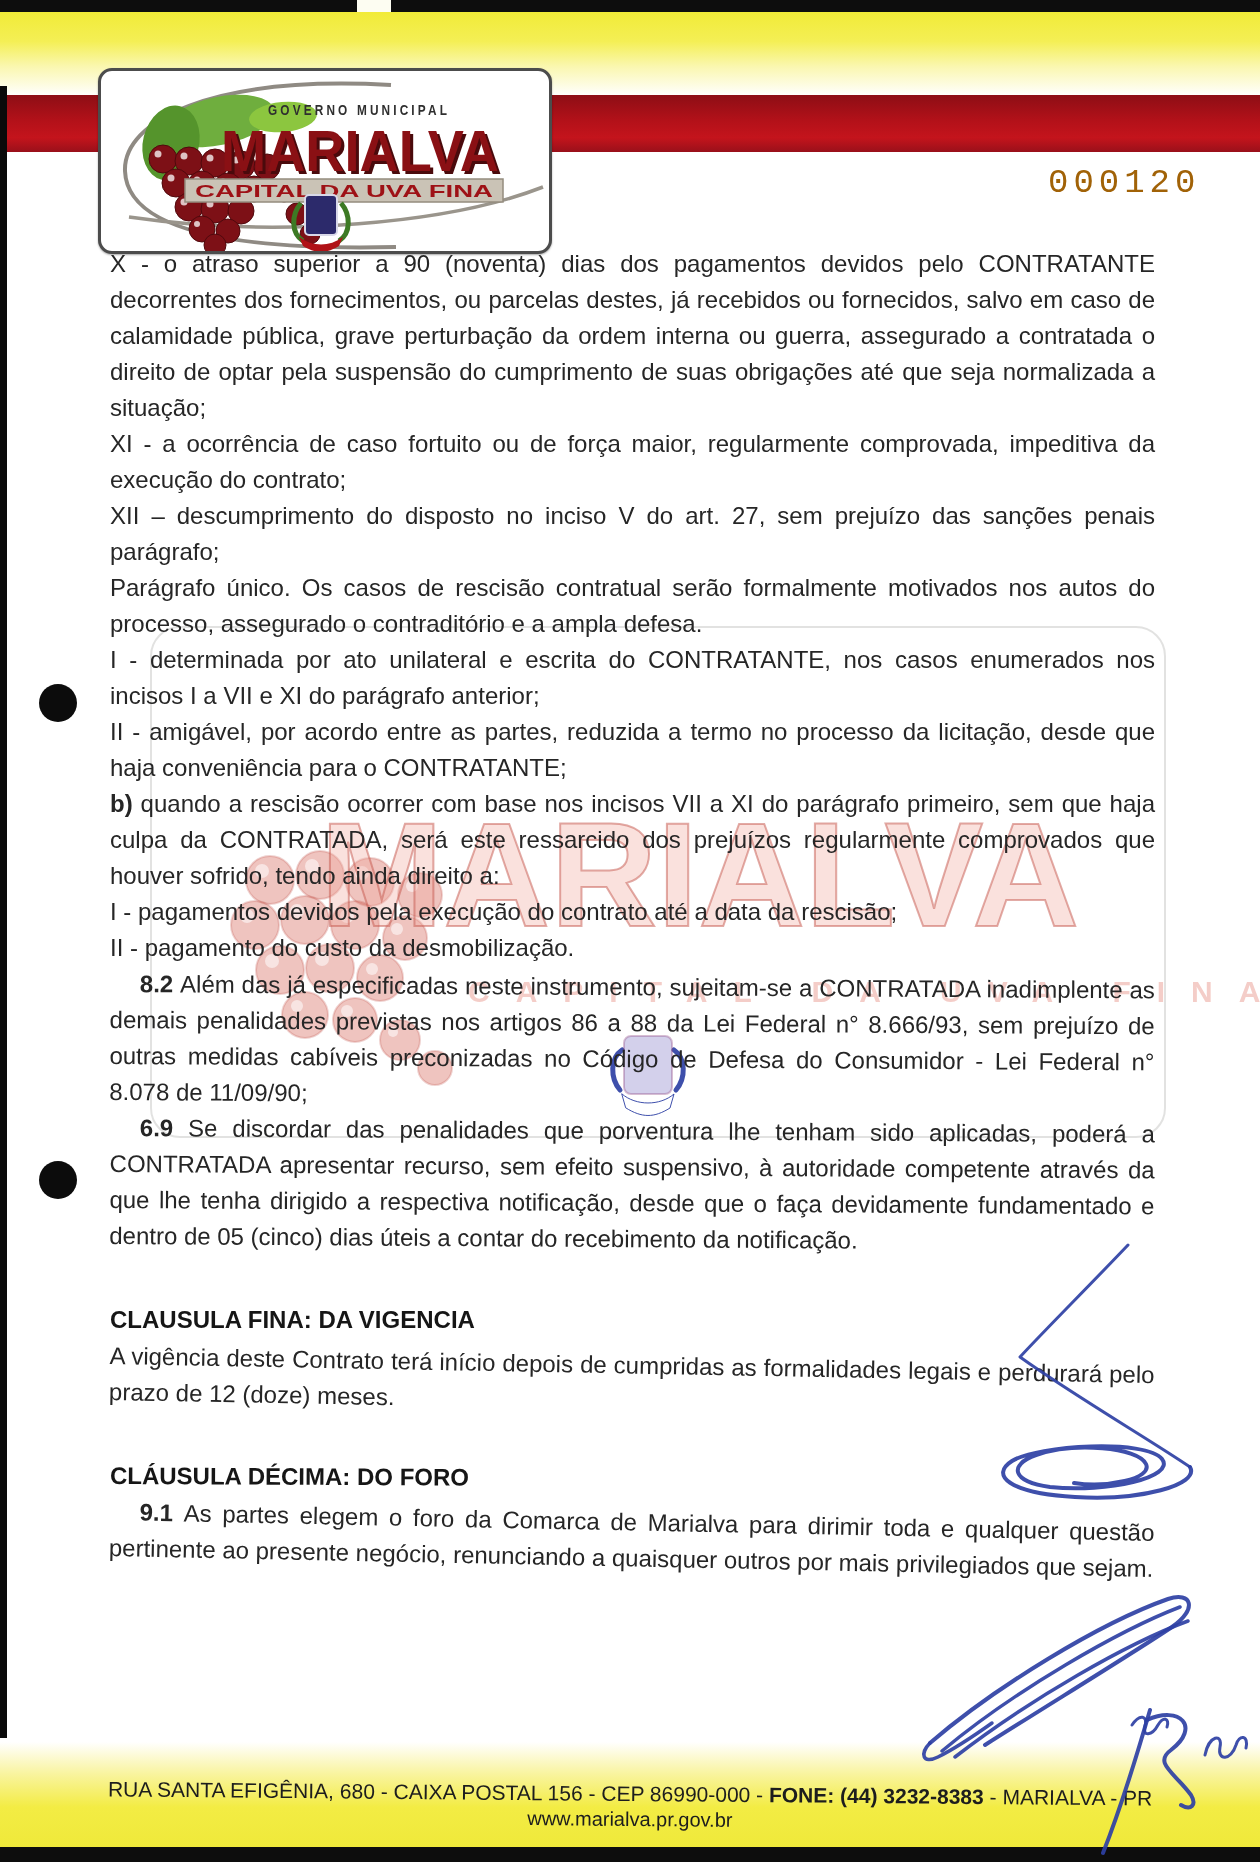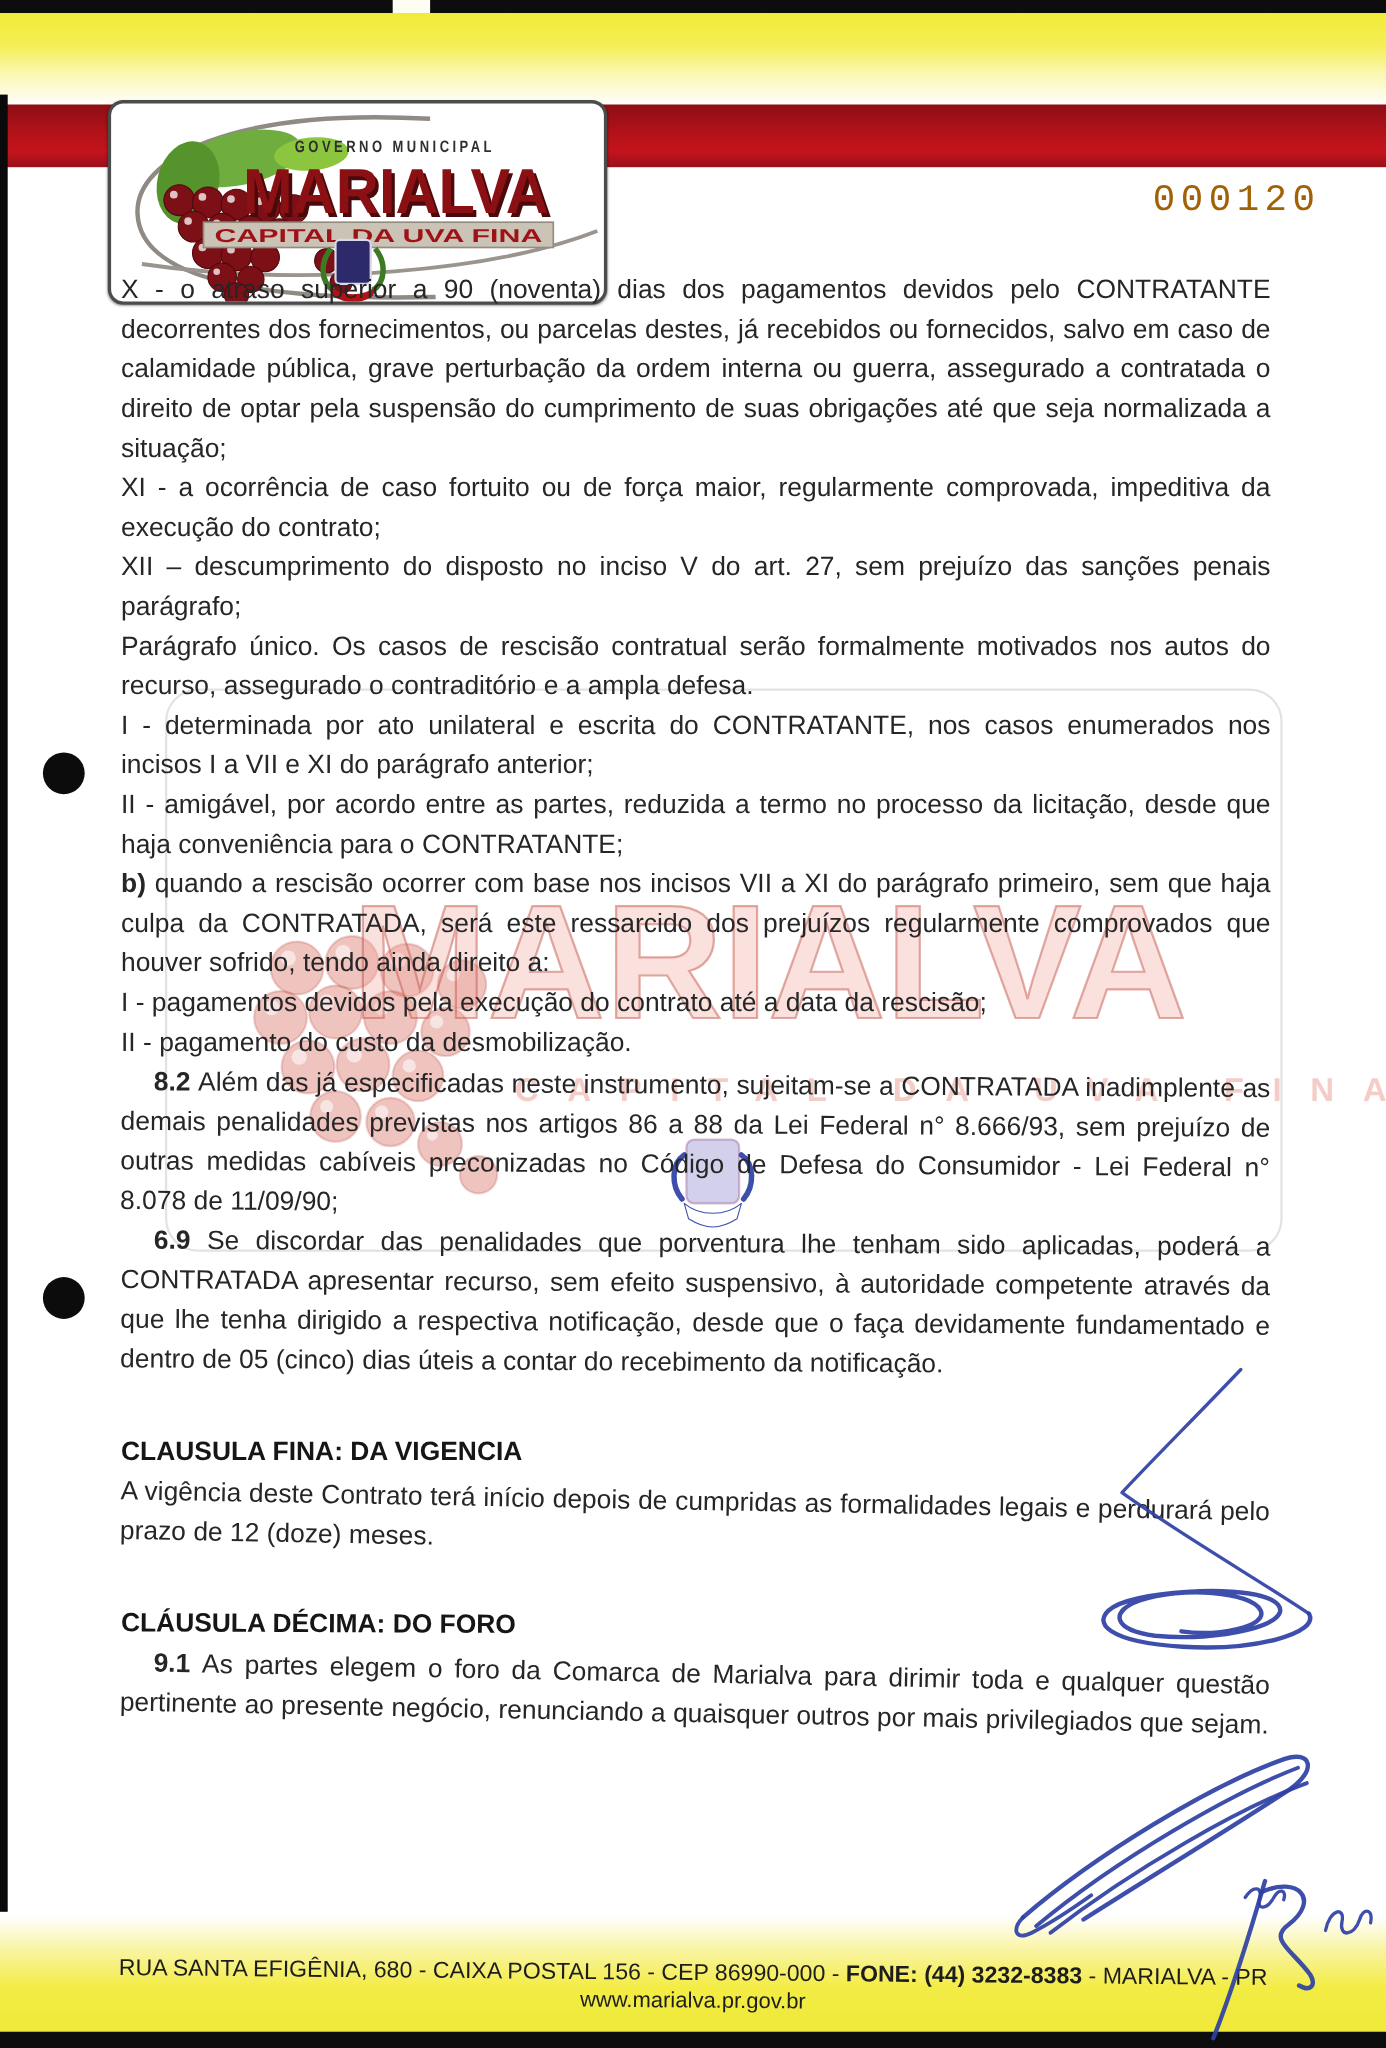--- a/index.html
+++ b/index.html
@@ -10,21 +10,21 @@
   .topbar{position:absolute;left:0;top:0;width:1260px;height:12px;background:#0d0d0d;}
   .topbar-gap{position:absolute;left:357px;top:0;width:34px;height:12px;background:#fdfdf2;}
   .yellowband{position:absolute;left:0;top:12px;width:1260px;height:84px;
               background:linear-gradient(180deg,#f1eb38 0%,#f4ef55 35%,#faf7b0 65%,#ffffff 100%);}
   .redstripe{position:absolute;left:0;top:95px;width:1260px;height:57px;
              background:linear-gradient(180deg,#8d0e15 0%,#b31119 45%,#c4141c 75%,#99101a 100%);}
   .leftedge{position:absolute;left:0;top:86px;width:7px;height:1652px;background:#0a0a0a;}
 
   
   .logobox{position:absolute;left:98px;top:68px;width:448px;height:180px;background:#ffffff;
-           border:3px solid #4c4c4c;border-radius:14px;box-shadow:0 1px 2px rgba(0,0,0,.35);margin-top:23px;}
+           border:3px solid #4c4c4c;border-radius:14px;box-shadow:0 1px 2px rgba(0,0,0,.35);}
   .logobox svg{position:absolute;left:0;top:0;}
 
   
   .stamp{position:absolute;left:1048px;top:164px;font-family:"Liberation Mono",monospace;
          font-size:34px;letter-spacing:5px;color:#a16207;font-weight:400;}
 
   
   .hole{position:absolute;width:38px;height:38px;border-radius:50%;background:#0c0c0c;}
   .hole.h1{left:39px;top:684px;}
   .hole.h2{left:39px;top:1161px;}
@@ -175,21 +175,21 @@
 
   <div class="stamp">000120</div>
 
   <div class="hole h1"></div>
   <div class="hole h2"></div>
 
   <div class="doc">
     <p>X - o atraso superior a 90 (noventa) dias dos pagamentos devidos pelo CONTRATANTE decorrentes dos fornecimentos, ou parcelas destes, já recebidos ou fornecidos, salvo em caso de calamidade pública, grave perturbação da ordem interna ou guerra, assegurado a contratada o direito de optar pela suspensão do cumprimento de suas obrigações até que seja normalizada a situação;</p>
     <p>XI - a ocorrência de caso fortuito ou de força maior, regularmente comprovada, impeditiva da execução do contrato;</p>
     <p>XII – descumprimento do disposto no inciso V do art. 27, sem prejuízo das sanções penais parágrafo;</p>
-    <p>Parágrafo único. Os casos de rescisão contratual serão formalmente motivados nos autos do recurso, assegurado o contraditório e a ampla defesa.</p>
+    <p>Parágrafo único. Os casos de rescisão contratual serão formalmente motivados nos autos do processo, assegurado o contraditório e a ampla defesa.</p>
     <p>I - determinada por ato unilateral e escrita do CONTRATANTE, nos casos enumerados nos incisos I a VII e XI do parágrafo anterior;</p>
     <p>II - amigável, por acordo entre as partes, reduzida a termo no processo da licitação, desde que haja conveniência para o CONTRATANTE;</p>
     <p><b>b) </b><span>quando a rescisão ocorrer com base nos incisos VII a XI do parágrafo primeiro, sem que haja culpa da CONTRATADA, será este ressarcido dos prejuízos regularmente comprovados que houver sofrido, tendo ainda direito a:</span></p>
     <p>I - pagamentos devidos pela execução do contrato até a data da rescisão;</p>
     <p>II - pagamento do custo da desmobilização.</p>
     <p class="indent tilt-a"><b>8.2 </b><span>Além das já especificadas neste instrumento, sujeitam-se a CONTRATADA inadimplente as demais penalidades previstas nos artigos 86 a 88 da Lei Federal n° 8.666/93, sem prejuízo de outras medidas cabíveis preconizadas no Código de Defesa do Consumidor - Lei Federal n° 8.078 de 11/09/90;</span></p>
     <p class="indent tilt-a"><b>6.9 </b><span>Se discordar das penalidades que porventura lhe tenham sido aplicadas, poderá a CONTRATADA apresentar recurso, sem efeito suspensivo, à autoridade competente através da que lhe tenha dirigido a respectiva notificação, desde que o faça devidamente fundamentado e dentro de 05 (cinco) dias úteis a contar do recebimento da notificação.</span></p>
     <p class="heading mt">CLAUSULA FINA: DA VIGENCIA</p>
     <p class="tilt-b">A vigência deste Contrato terá início depois de cumpridas as formalidades legais e perdurará pelo prazo de 12 (doze) meses.</p>
     <p class="heading mt tilt-c">CLÁUSULA DÉCIMA: DO FORO</p>

